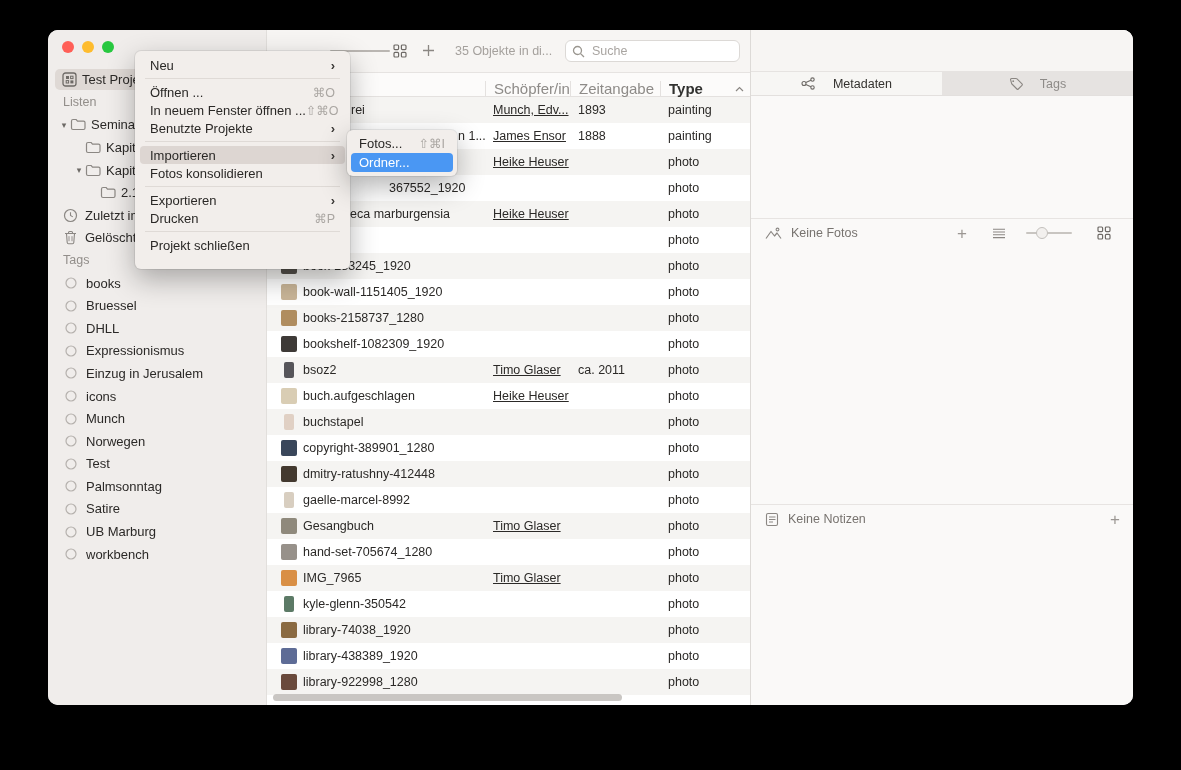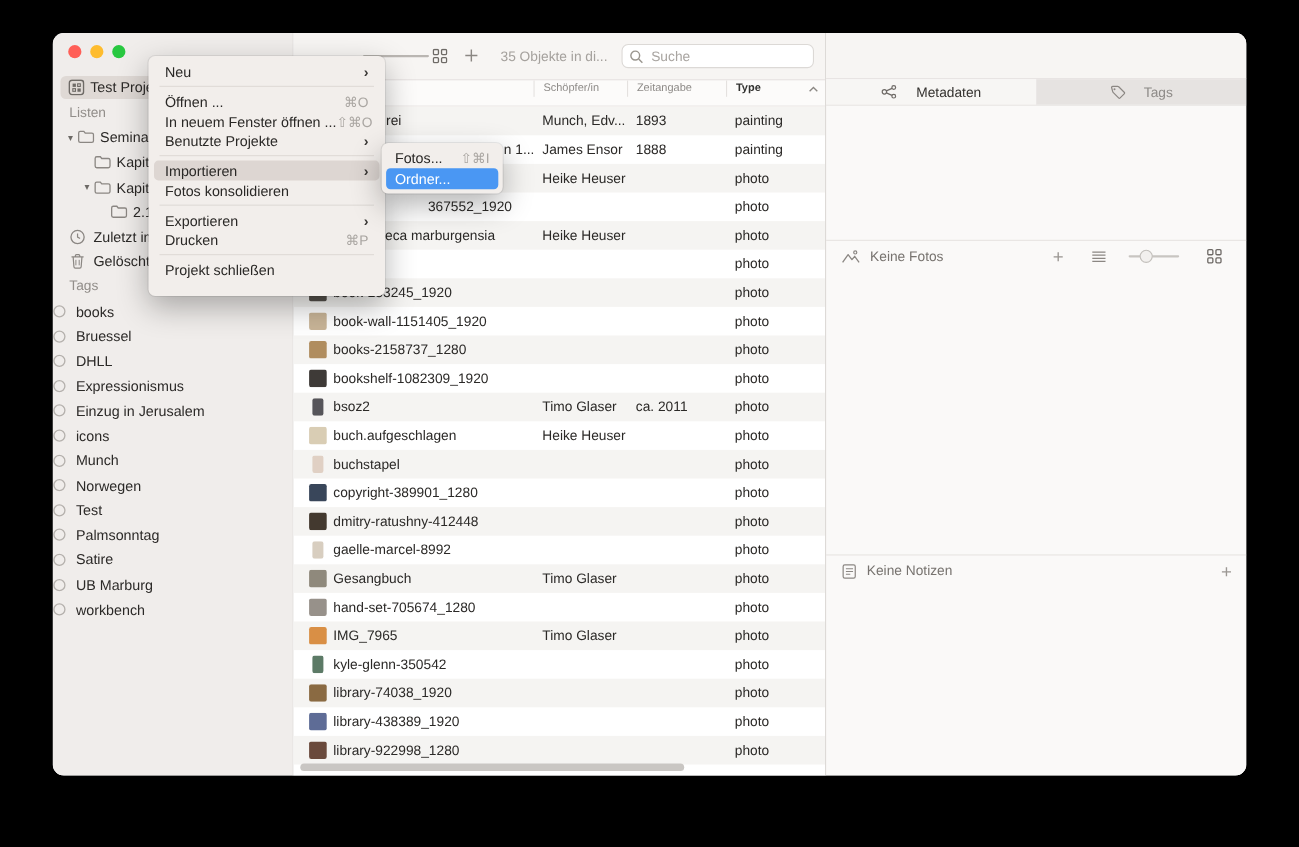--- a/index.html
+++ b/index.html
@@ -19,47 +19,47 @@
   .sb-list{padding-top:38px;}
   .sb-row{height:22.6px;display:flex;align-items:center;font-size:13px;color:#2b2927;white-space:nowrap;overflow:hidden;}
   .sb-row .ic{display:inline-flex;align-items:center;justify-content:center;flex:none;}
   .sb-row.project{height:21px;margin:1px 7px;background:#DFD9D5;border-radius:5px;padding-left:7px;}
   .sb-row.project .ic{margin-right:5px;}
   .sb-section{padding-left:15px;font-size:12.5px;color:#928E8A;}
   .sb-folder .tri{width:12px;text-align:center;font-size:9px;color:#6d6a66;flex:none;}
   .sb-folder .ic{width:16px;margin-right:5px;}
   .sb-smart{padding-left:14px;}
   .sb-smart .ic{width:16px;margin-right:7px;}
-  .sb-tag{padding-left:0;}
+  .sb-tag{padding-left:17px;}
   .sb-tag .ic{width:12px;margin-right:9px;}
   
   .center{width:483px;flex:none;display:flex;flex-direction:column;position:relative;background:#fff;}
   .toolbar{height:42px;flex:none;background:#F7F5F3;border-bottom:1px solid #E6E3E1;position:relative;}
   .tb-slider{position:absolute;left:63px;top:20px;width:60px;height:2px;background:#BAB6B2;border-radius:2px;}
   .tb-grid{position:absolute;left:126px;top:14px;}
   .tb-plus{position:absolute;left:155px;top:14px;}
   .tb-count{position:absolute;left:188px;top:14px;font-size:12.5px;color:#A5A19D;}
   .tb-search{position:absolute;left:298px;top:10px;width:175px;height:22px;box-sizing:border-box;
     background:#fff;border:1px solid #DCD9D6;border-radius:6px;display:flex;align-items:center;padding:0 6px;}
   .tb-search input{border:none;outline:none;background:transparent;font-size:12.5px;color:#333;width:100%;margin-left:5px;font-family:"Liberation Sans",sans-serif;}
   .tb-search input::placeholder{color:#A9A5A1;}
-  .thead{height:23px;flex:none;background:#FCFBFA;border-bottom:1px solid #E4E1DF;display:flex;align-items:flex-start;font-size:10px;color:#8E8B88;}
+  .thead{height:23px;flex:none;background:#FCFBFA;border-bottom:1px solid #E4E1DF;display:flex;align-items:flex-end;font-size:15px;color:#8E8B88;}
   .thead .hc{box-sizing:border-box;padding-left:8px;height:15px;line-height:15px;}
   .hc.h-name{width:218px;}
   .hc.h-creator{width:85px;border-left:1px solid #E4E1DF;}
   .hc.h-date{width:90px;border-left:1px solid #E4E1DF;}
   .hc.h-type{width:90px;border-left:1px solid #E4E1DF;color:#323230;font-weight:bold;display:flex;align-items:center;}
   .sortch{margin-left:auto;margin-right:6px;display:inline-flex;}
   .rows{flex:1;overflow:hidden;background:#fff;}
   .trow{height:26px;display:flex;align-items:center;font-size:12.5px;color:#2b2927;}
   .trow:nth-child(odd){background:#F5F4F2;}
   .c-name{width:218px;box-sizing:border-box;padding-left:14px;display:flex;align-items:center;overflow:hidden;white-space:nowrap;}
   .thumb{width:16px;height:16px;border-radius:2px;margin-right:6px;flex:none;}
   .thumb.portrait{width:10px;margin-left:3px;margin-right:9px;}
-  .c-creator{width:85px;box-sizing:border-box;padding-left:8px;overflow:hidden;white-space:nowrap;}
+  .c-creator{width:85px;box-sizing:border-box;padding-left:8px;overflow:hidden;white-space:nowrap;text-decoration:underline;}
   .c-date{width:90px;box-sizing:border-box;padding-left:8px;overflow:hidden;white-space:nowrap;}
   .c-type{width:90px;box-sizing:border-box;padding-left:8px;overflow:hidden;white-space:nowrap;}
   .hscroll{position:absolute;bottom:4px;left:6px;width:349px;height:7px;border-radius:4px;background:#C9C6C3;}
   
   .rightpanel{width:383px;flex:none;background:#FAF9F8;border-left:1px solid #DDDAD7;box-sizing:border-box;position:relative;}
   .rp-toolbar{height:42px;background:#F7F5F3;border-bottom:1px solid #E6E3E1;box-sizing:border-box;}
   .rp-tabs{height:23px;display:flex;border-bottom:1px solid #E3E0DE;}
   .rp-tab{width:50%;display:flex;align-items:center;justify-content:center;gap:16px;font-size:12.5px;}
   .rp-tab.sel{background:#F7F6F4;color:#34322F;}
   .rp-tab.unsel{background:#E6E3E1;color:#8E8B88;}

